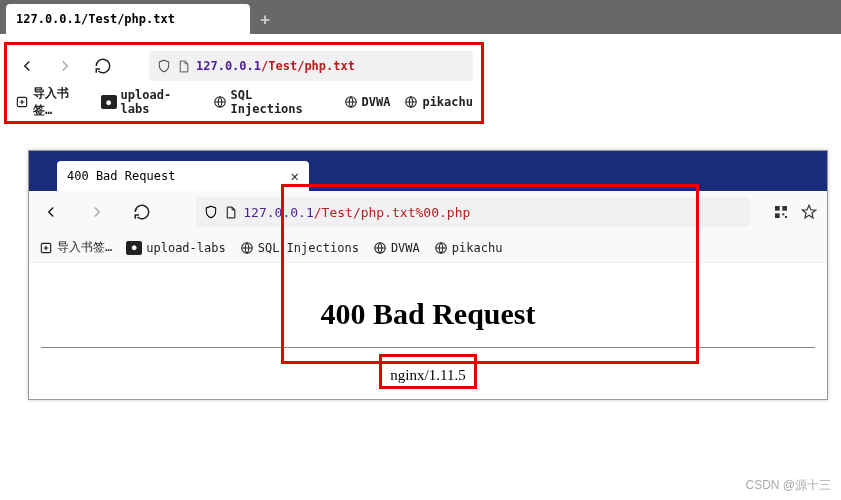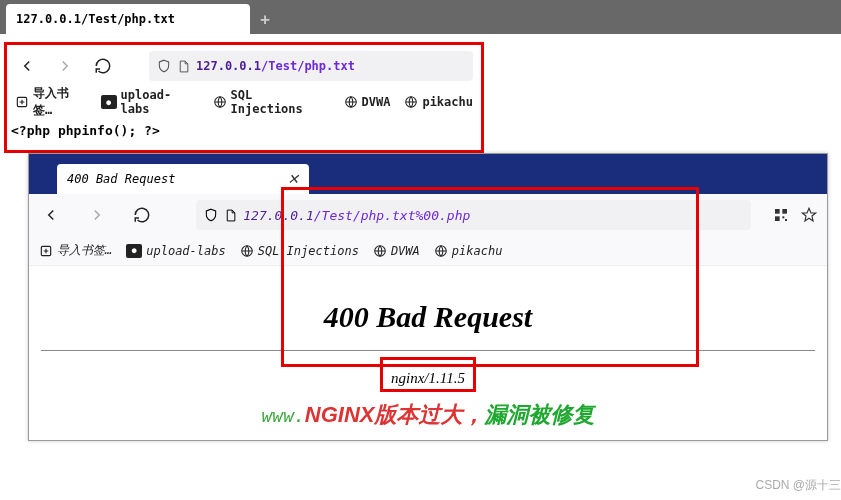--- a/index.html
+++ b/index.html
@@ -14,31 +14,31 @@
   
   .red-box1 { border: 3px solid #e60000; margin: 8px 4px 0 4px; width: 480px; padding-bottom: 4px; }
   .toolbar1 { height: 42px; display: flex; align-items: center; padding: 0 8px; gap: 14px; }
   .toolbar1 .iconbtn { width: 24px; height: 24px; display: flex; align-items: center; justify-content: center; color: #222; }
   .toolbar1 .iconbtn.dis { color: #aaa; }
   .urlbar1 { display: flex; align-items: center; gap: 6px; background: #f1f1f3; border-radius: 4px; height: 30px; padding: 0 8px; flex: 1; margin-left: 20px; }
   .urlbar1 .shield { color: #555; }
   .urlbar1 .page { color: #555; }
   .urlbar1 .urltext { font-family: monospace; font-size: 12px; }
   .urltext .host { color: #4c1d95; }
-  .urltext .path { color: #6d28d9; }
+  .urltext .path { color: #b91c1c; }
   
   .bookmarks1 { height: 30px; display: flex; align-items: center; padding: 0 8px; gap: 14px; font-size: 12px; }
   .bm { display: flex; align-items: center; gap: 4px; color: #222; }
   .bm .globe { display: inline-block; }
   .bm .camera { display: inline-flex; align-items: center; justify-content: center; width: 16px; height: 14px; background: #222; border-radius: 2px; color: #fff; font-size: 8px; }
   
   .content1 { padding: 6px 4px 8px 4px; font-family: monospace; font-size: 13px; color: #000; }
   
   
-  .bottom-window { margin-left: 28px; width: 800px; border: 1px solid #999; box-shadow: 0 0 4px rgba(0,0,0,0.2); background: #fff; position: relative; font-style: italic; }
+  .bottom-window { margin-top: 26px; margin-left: 28px; width: 800px; border: 1px solid #999; box-shadow: 0 0 4px rgba(0,0,0,0.2); background: #fff; position: relative; }
   .bottom-titlebar { height: 40px; background: #1a2d7c; display: flex; align-items: flex-end; padding: 0 0 0 28px; }
   .bottom-tab { background: #fff; height: 30px; width: 252px; display: flex; align-items: center; justify-content: space-between; padding: 0 10px; border-radius: 4px 4px 0 0; }
   .bottom-tab-title { font-family: monospace; font-size: 12px; }
   .bottom-tab-close { font-size: 14px; color: #333; }
   
   .toolbar2 { height: 42px; display: flex; align-items: center; padding: 0 10px; gap: 22px; background: #f9f9fb; }
   .toolbar2 .iconbtn { width: 24px; height: 24px; display: flex; align-items: center; justify-content: center; color: #222; }
   .toolbar2 .iconbtn.dis { color: #aaa; }
   .urlbar2 { display: flex; align-items: center; gap: 6px; background: #f1f1f3; border-radius: 4px; height: 30px; padding: 0 8px; width: 560px; margin-left: 20px; }
   .toolbar2-right { margin-left: auto; display: flex; gap: 12px; color: #333; }
@@ -50,21 +50,21 @@
   .page-content2 { padding: 24px 0 10px 0; text-align: center; }
   .page-content2 h1 { font-family: "Times New Roman", serif; font-size: 30px; font-weight: bold; margin: 10px 0 16px; }
   .page-content2 hr { margin: 6px 12px; border: none; border-top: 1px solid #888; }
   .server-line { font-family: "Times New Roman", serif; font-size: 15px; margin-top: 8px; display: inline-block; text-align: center; }
   .red-box3 { border: 3px solid #e60000; display: inline-block; padding: 2px 8px; }
   
   .green-text { color: #1fa82f; font-family: "SimHei", sans-serif; font-size: 22px; font-weight: bold; text-align: center; margin-top: 8px; }
   .green-text .www { color: #3da83d; font-family: monospace; font-weight: normal; font-size: 18px; }
   .green-text .red-part { color: #d33; }
   
-  .watermark { position: absolute; right: 0; bottom: 6px; color: #aaa; font-size: 12px; font-family: "Microsoft YaHei", sans-serif; }
+  .watermark { position: absolute; right: 10px; bottom: 6px; color: #aaa; font-size: 12px; font-family: "Microsoft YaHei", sans-serif; }
   
   svg { display: block; }
 </style>
 </head>
 <body>
 
 <div class="top-window">
   <div class="top-tabbar">
     <div class="top-tab">
       <span class="top-tab-title">127.0.0.1/Test/php.txt</span>
@@ -140,21 +140,20 @@
       <span class="bm">
         <span class="globe">
             <svg width="14" height="14" viewBox="0 0 24 24" fill="none" stroke="currentColor" stroke-width="1.8">
               <circle cx="12" cy="12" r="9"></circle>
               <path d="M3 12h18M12 3a14 14 0 0 1 0 18M12 3a14 14 0 0 0 0 18"></path>
             </svg>
           </span>
         <span>pikachu</span>
       </span>
     </div>
-    <div class="content1">&lt;?php phpinfo(); ?&gt;</div>
   </div>
 </div>
 
 <div class="bottom-window">
   <div class="bottom-titlebar">
     <div class="bottom-tab">
       <span class="bottom-tab-title">400 Bad Request</span>
       <span class="bottom-tab-close">✕</span>
     </div>
   </div>
@@ -252,19 +251,16 @@
   <div class="red-box2"></div>
 
   <div class="page-content2">
     <h1>400 Bad Request</h1>
     <hr>
     <div>
       <span class="red-box3">
         <span class="server-line">nginx/1.11.5</span>
       </span>
     </div>
-    <div class="green-text">
-      <span class="www">www.</span><span class="red-part">NGINX版本过大，</span><span>漏洞被修复</span>
-    </div>
   </div>
 </div>
 
 <div class="watermark">CSDN @源十三</div>
 
 </body></html>

